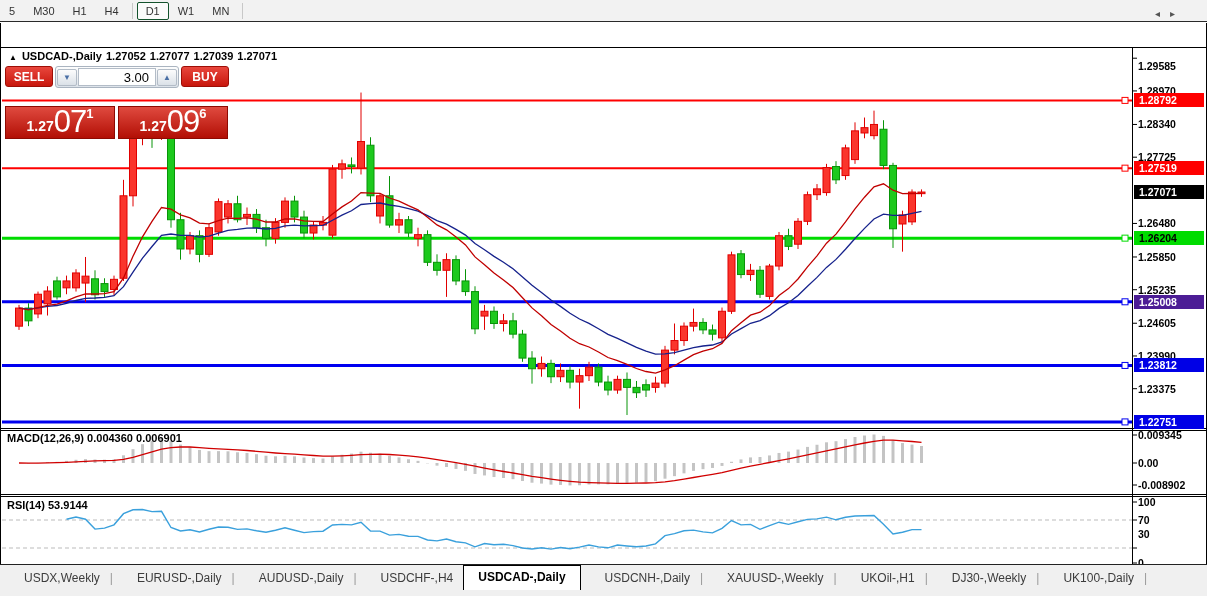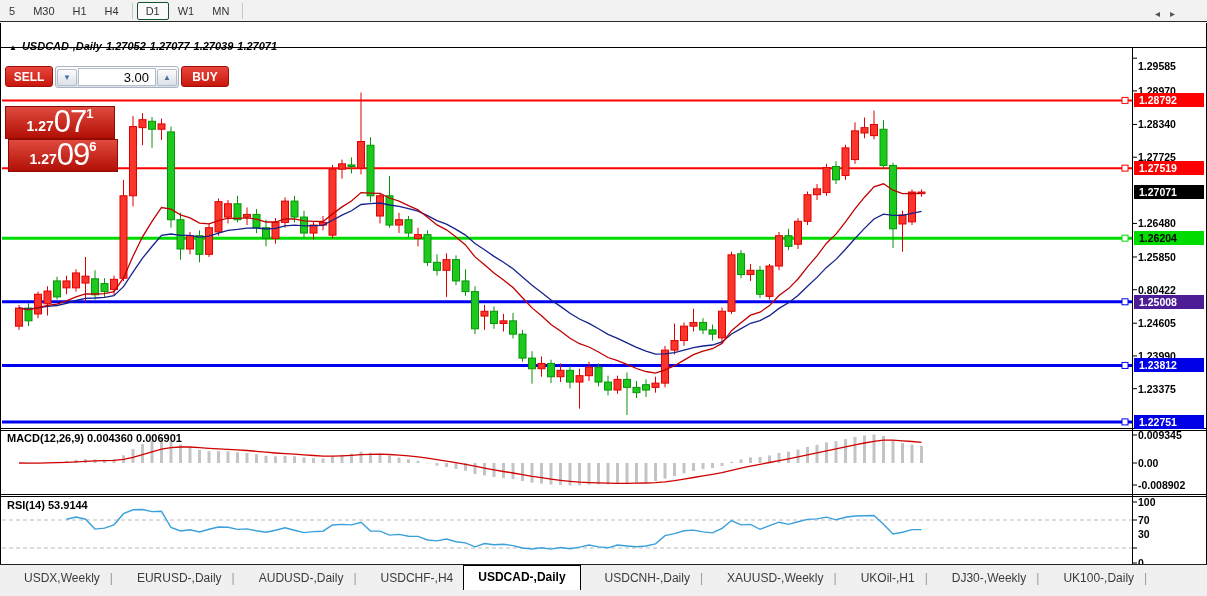--- a/index.html
+++ b/index.html
@@ -9,32 +9,32 @@
   
   #toolbar { position:absolute; left:0; top:0; width:1207px; height:22px; background:#f2f2f2; border-bottom:1px solid #2a2a2a; display:flex; align-items:center; }
   .tf-btn { font-size:11px; color:#333; padding:2px 8px; margin-top:1px; cursor:default; border:1px solid transparent; }
   .tf-btn.active { background:#fbfbfb; border:1px solid #14532d; border-radius:2px; }
   .tf-sep { width:1px; height:16px; background:#c8c8c8; margin:0 4px; }
 
   
   #chartwin { position:absolute; left:0; top:23px; width:1207px; height:541px; background:#fff; border-left:1px solid #000; border-right:1px solid #000; }
   #plot-svg { position:absolute; left:0; top:24px; width:1207px; height:524px; }
 
-  #chart-header { position:absolute; left:8px; top:17px; font-size:11px; font-weight:700; color:#000; z-index:5;font-style:italic; }
+  #chart-header { position:absolute; left:8px; top:27px; font-size:11px; font-weight:700; color:#000; z-index:5; }
   #chart-header .tri { font-size:8px; margin-right:5px; }
   #chart-header span { margin-right:4px; }
 
   
   #trade-widget { position:absolute; left:4px; top:43px; width:224px; z-index:6; }
   .tw-row1 { display:flex; height:38px; }
   .tw-btn { width:48px; height:21px; color:#fff; font-size:12px; font-weight:700; text-align:center; line-height:20px; background:linear-gradient(#e8463c,#c8170d); border:1px solid #9e0e06; border-radius:3px; cursor:pointer; }
   .tw-spin { flex:1; margin:0 2px; height:22px; background:linear-gradient(#fdfdfd,#dde3ea); border:1px solid #aab4c0; border-radius:3px; display:flex; align-items:center; padding:1px; }
   .tw-arrow { width:20px; height:17px; background:linear-gradient(#fcfcfc,#dbe1e8); border:1px solid #b3bcc7; border-radius:2px; color:#4a6fa5; font-size:8px; text-align:center; line-height:16px; cursor:pointer; }
   .tw-vol { flex:1; height:18px; background:#fff; border:1px solid #b3bcc7; margin:0 1px; font-size:13px; color:#000; text-align:right; padding-right:6px; line-height:17px; }
-  .tw-row2 { display:flex; margin-top:2px;flex-direction:column; }
+  .tw-row2 { display:flex; margin-top:2px; }
   .tw-price { width:110px; height:33px; color:#fff; background:linear-gradient(#e04a3f,#b20f05); border:1px solid #8e0a02; display:flex; align-items:flex-end; justify-content:center; padding-bottom:1px; cursor:pointer; }
   .tw-price + .tw-price { margin-left:3px; }
   .tw-small { font-size:14px; font-weight:700; line-height:22px; }
   .tw-big { font-size:31px; font-weight:400; line-height:30px; letter-spacing:-1px; }
   .tw-sup { font-size:13px; font-weight:700; align-self:flex-start; line-height:14px; }
 
   
   .ax-tick { position:absolute; left:1137px; width:68px; font-size:10.5px; font-weight:700; color:#000; transform:translateY(-50%); }
   .ax-tag { position:absolute; left:1133px; width:70px; height:14px; font-size:10.5px; font-weight:700; line-height:14px; padding-left:5px; transform:translateY(-50%); }
   .ind-label { position:absolute; font-size:11px; font-weight:600; color:#000; z-index:4; }
@@ -437,21 +437,21 @@
       <span>RSI(14)</span> <span>53.9144</span>
     </div>
 
     <div id="axis-layer">
         <div class="ax-tick" style="top: 43px;">1.29585</div>
         <div class="ax-tick" style="top: 67.9352px;">1.28970</div>
         <div class="ax-tick" style="top: 101.464px;">1.28340</div>
         <div class="ax-tick" style="top: 134.194px;">1.27725</div>
         <div class="ax-tick" style="top: 200.453px;">1.26480</div>
         <div class="ax-tick" style="top: 233.982px;">1.25850</div>
-        <div class="ax-tick" style="top: 266.712px;">0.80422</div>
+        <div class="ax-tick" style="top: 266.712px;">1.25235</div>
         <div class="ax-tick" style="top: 300.241px;">1.24605</div>
         <div class="ax-tick" style="top: 332.971px;">1.23990</div>
         <div class="ax-tick" style="top: 365.701px;">1.23375</div>
         <div class="ax-tag" style="top: 77.4084px; background: rgb(255, 0, 0); color: rgb(255, 255, 255);">1.28792</div>
         <div class="ax-tag" style="top: 145.157px; background: rgb(255, 0, 0); color: rgb(255, 255, 255);">1.27519</div>
         <div class="ax-tag" style="top: 169px; background: rgb(0, 0, 0); color: rgb(255, 255, 255);">1.27071</div>
         <div class="ax-tag" style="top: 215.142px; background: rgb(0, 220, 0); color: rgb(0, 0, 0);">1.26204</div>
         <div class="ax-tag" style="top: 278.793px; background: #4c1d95; color: rgb(255, 255, 255);">1.25008</div>
         <div class="ax-tag" style="top: 342.444px; background: rgb(0, 0, 230); color: rgb(255, 255, 255);">1.23812</div>
         <div class="ax-tag" style="top: 398.91px; background: rgb(0, 0, 230); color: rgb(255, 255, 255);">1.22751</div>

